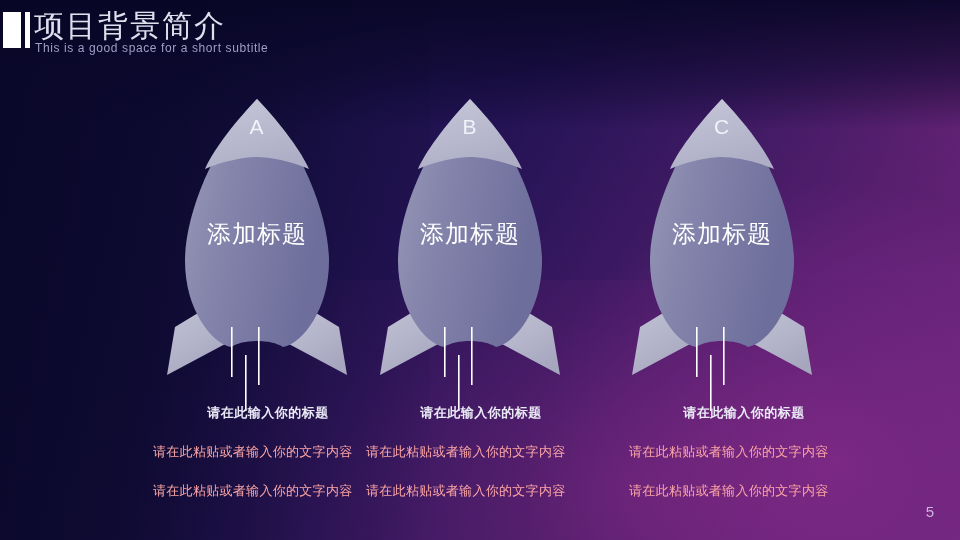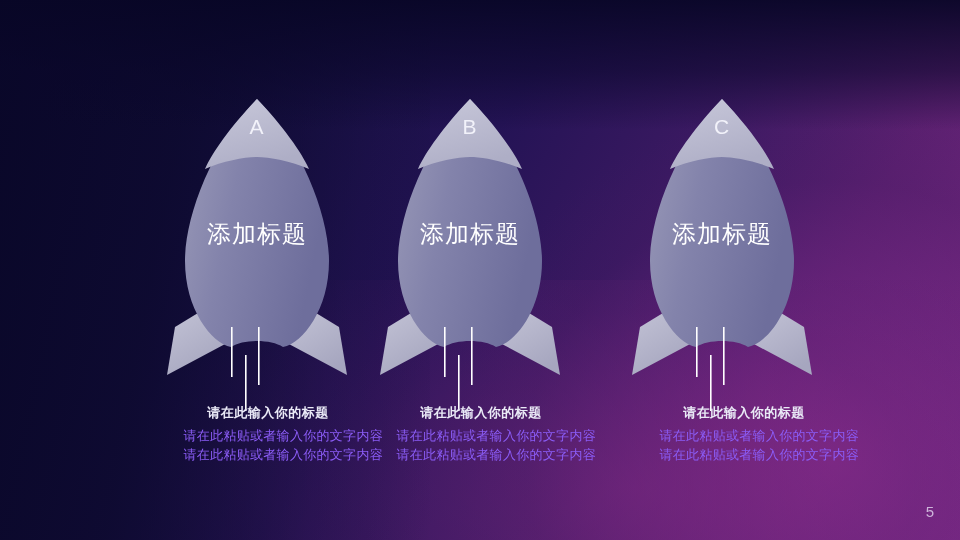--- a/index.html
+++ b/index.html
@@ -158,29 +158,30 @@
     position: absolute;
     width: 230px;
   }
   .caption-head {
     font-size: 13px;
     font-weight: bold;
     color: #e9e9f6;
     text-align: center;
     letter-spacing: 0.5px;
     line-height: 18px;
-    margin-bottom: 4px;
+    margin-bottom: 20px;
   }
   .caption-line {
     font-size: 13px;
-    color: #8b5cf6;
-    text-align: right;
+    color: #fca5a5;
+    text-align: left;
     letter-spacing: 0.3px;
     line-height: 19px;
     white-space: nowrap;
+    margin-top: 20px;
   }
 
   
   .page-num {
     position: absolute;
     right: 26px;
     bottom: 20px;
     font-size: 15px;
     color: #cdb4da;
   }
@@ -189,20 +190,26 @@
 <body>
 
 <div id="slide">
 
   <div class="bg-base"></div>
   <div class="bg-glow-right"></div>
   <div class="bg-glow-bottom"></div>
   <div class="bg-dark-left"></div>
   <div class="bg-top-dark"></div>
 
+  <div class="header">
+    <div class="deco-block"></div>
+    <div class="deco-bar"></div>
+    <div class="title-zh">项目背景简介</div>
+    <div class="title-en">This is a good space for a short subtitle</div>
+  </div>
 
   <div class="rocket" style="left:157px; top:93px;">
     <svg class="rocket-svg" viewBox="0 0 200 320">
       <defs>
         <linearGradient id="bodyGradA" x1="0" y1="0" x2="1" y2="0.35">
           <stop offset="0%" stop-color="#9a9ab8"></stop>
           <stop offset="42%" stop-color="#8383ab"></stop>
           <stop offset="100%" stop-color="#6e6e9c"></stop>
         </linearGradient>
         <linearGradient id="noseGradA" x1="0" y1="0" x2="0.4" y2="1">

